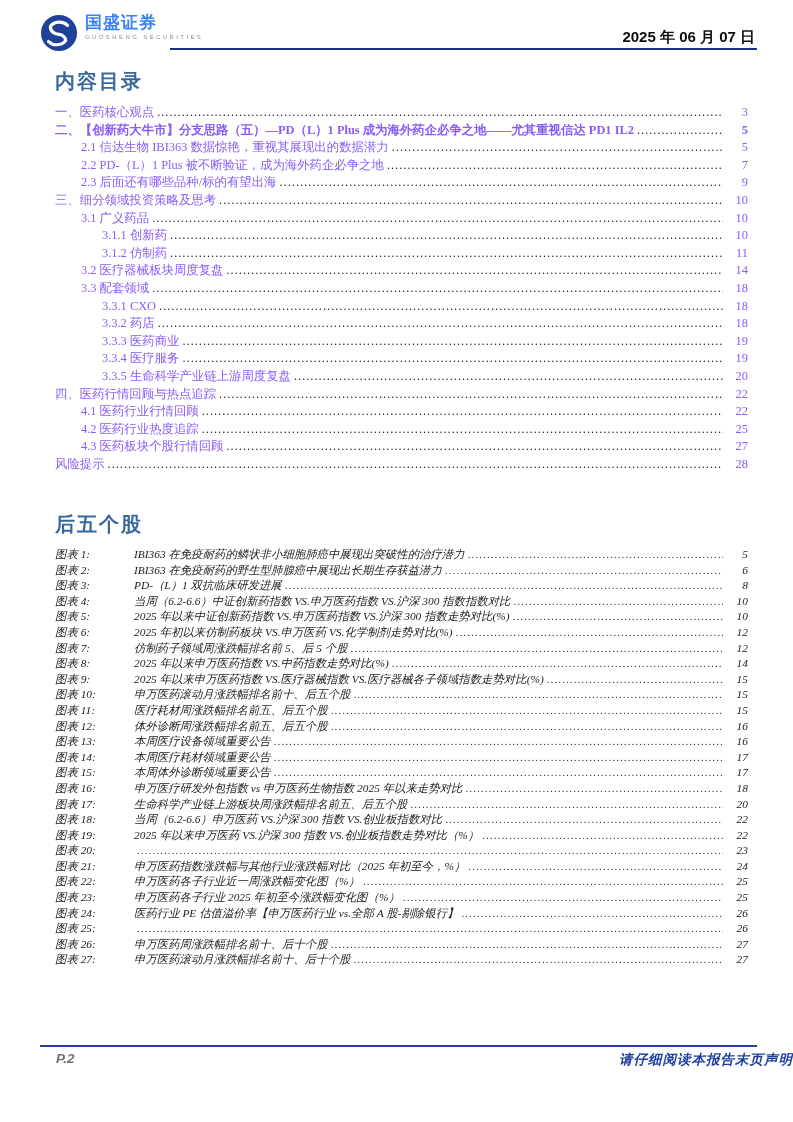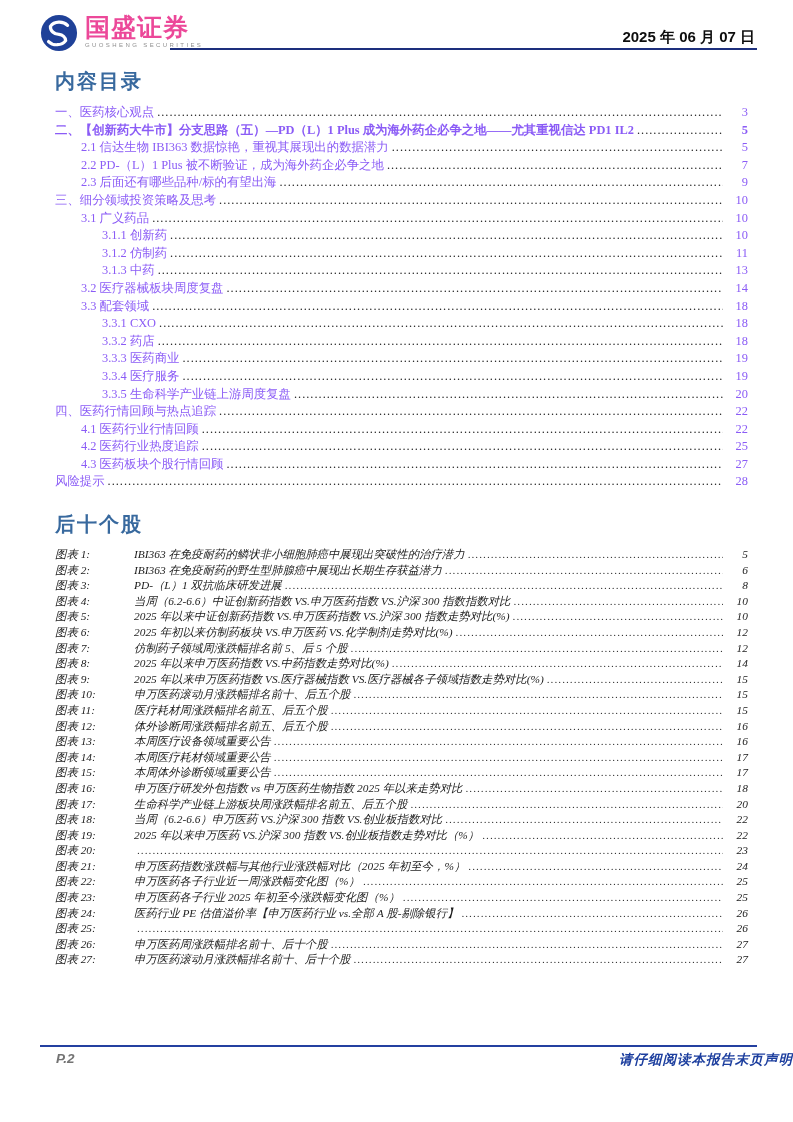--- a/index.html
+++ b/index.html
@@ -4,21 +4,21 @@
 <style>
   html,body{margin:0;padding:0;}
   body{
     width:793px;height:1122px;position:relative;background:#ffffff;
     font-family:"Liberation Serif","DejaVu Serif",serif;color:#1a1a1a;overflow:hidden;
   }
   
   .header{position:absolute;left:40px;top:14px;right:36px;height:36px;}
   .logo{display:flex;align-items:flex-start;gap:7px;}
   .logo-txt{display:flex;flex-direction:column;}
-  .logo-cn{font-family:"Liberation Sans","DejaVu Sans",sans-serif;font-weight:bold;font-size:25px;line-height:1.05;color:#ec4899;letter-spacing:1px;}
+  .logo-cn{font-family:"Liberation Sans","DejaVu Sans",sans-serif;font-weight:bold;font-size:17px;line-height:1.05;color:#3b82f6;letter-spacing:1px;}
   .logo-en{font-family:"Liberation Sans","DejaVu Sans",sans-serif;font-size:6px;color:#8f8f8f;letter-spacing:2.4px;margin-top:2px;}
   .hdr-date{position:absolute;right:2px;bottom:3px;font-family:"Liberation Sans","DejaVu Sans",sans-serif;font-weight:bold;font-size:15px;color:#0d0d0d;margin-top:12px;}
   .hdr-rule{position:absolute;left:130px;right:0;top:34px;border-top:2.5px solid #1d2f7d;}
   
   .section-title{font-weight:bold;font-size:20px;color:#38699e;letter-spacing:2px;}
   #toc-section{position:absolute;left:55px;right:45px;top:68px;}
   #fig-section{position:absolute;left:55px;right:45px;top:511px;}
   .toc-list{margin-top:9px;}
   .fig-list{margin-top:9px;}
   
@@ -107,25 +107,20 @@
         <span class="leader"></span>
         <span class="pagenum">10</span>
       </div>
 
       <div class="row lv3">
         <span class="lbl">3.1.2 仿制药</span>
         <span class="leader"></span>
         <span class="pagenum">11</span>
       </div>
 
-      <div class="row lv3">
-        <span class="lbl">3.1.3 中药</span>
-        <span class="leader"></span>
-        <span class="pagenum">13</span>
-      </div>
 
       <div class="row lv2">
         <span class="lbl">3.2 医疗器械板块周度复盘</span>
         <span class="leader"></span>
         <span class="pagenum">14</span>
       </div>
 
       <div class="row lv2">
         <span class="lbl">3.3 配套领域</span>
         <span class="leader"></span>
@@ -188,21 +183,21 @@
 
       <div class="row lv1">
         <span class="lbl">风险提示</span>
         <span class="leader"></span>
         <span class="pagenum">28</span>
       </div>
     </div>
 </div>
 
 <div id="fig-section">
-  <div class="section-title">后十个股</div>
+  <div class="section-title">后五个股</div>
   <div class="fig-list">
 
       <div class="row">
         <span class="fig-label">图表 1:</span>
         <span class="lbl">IBI363 在免疫耐药的鳞状非小细胞肺癌中展现出突破性的治疗潜力</span>
         <span class="leader"></span>
         <span class="pagenum">5</span>
       </div>
 
       <div class="row">

